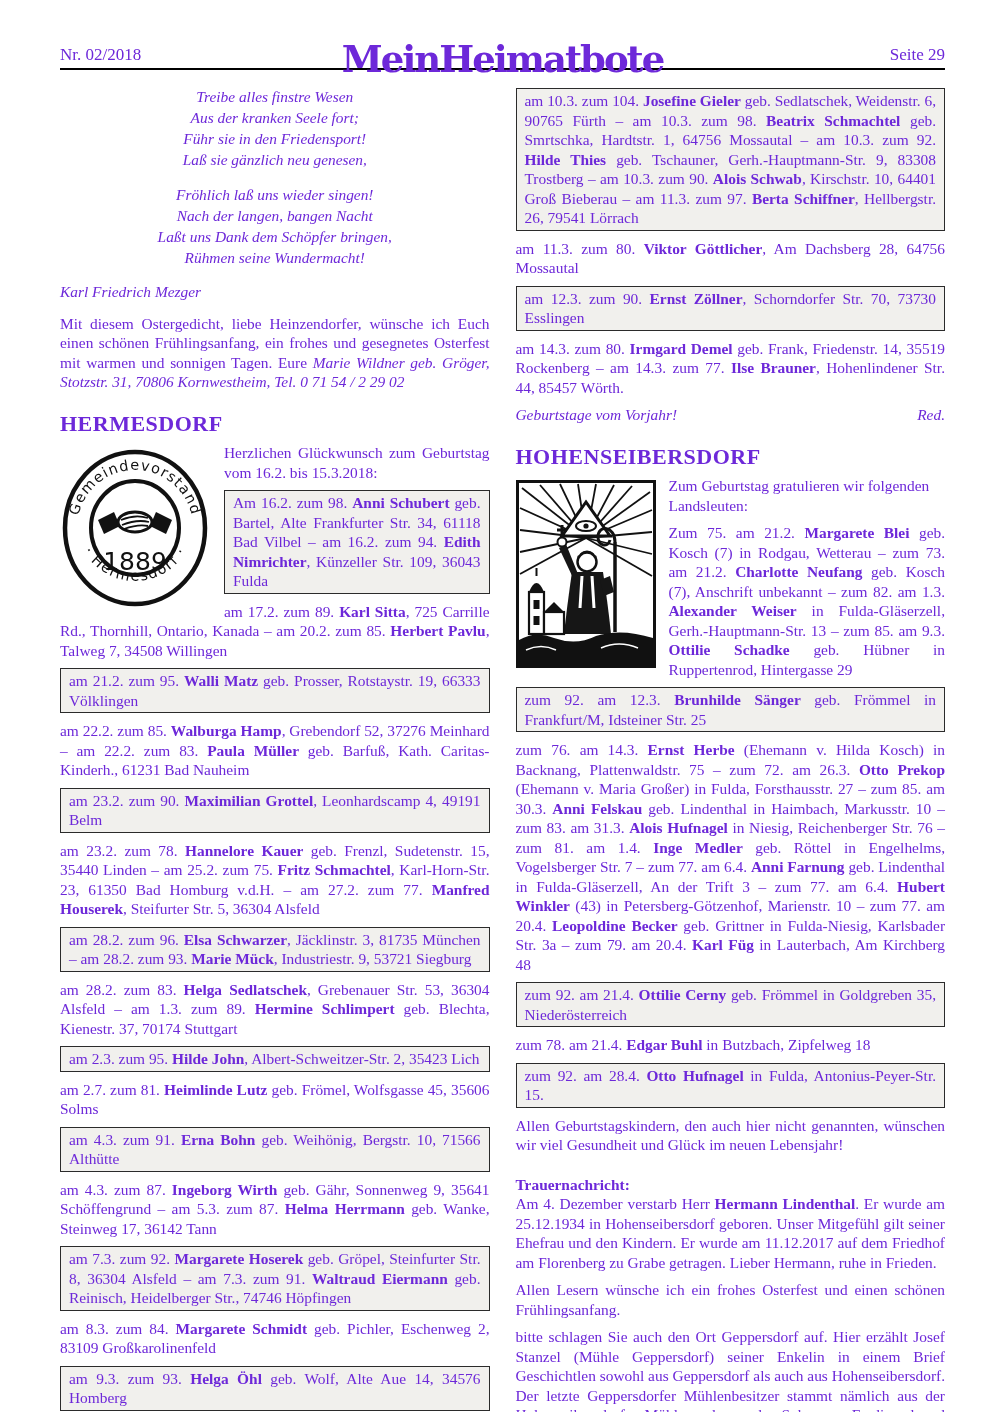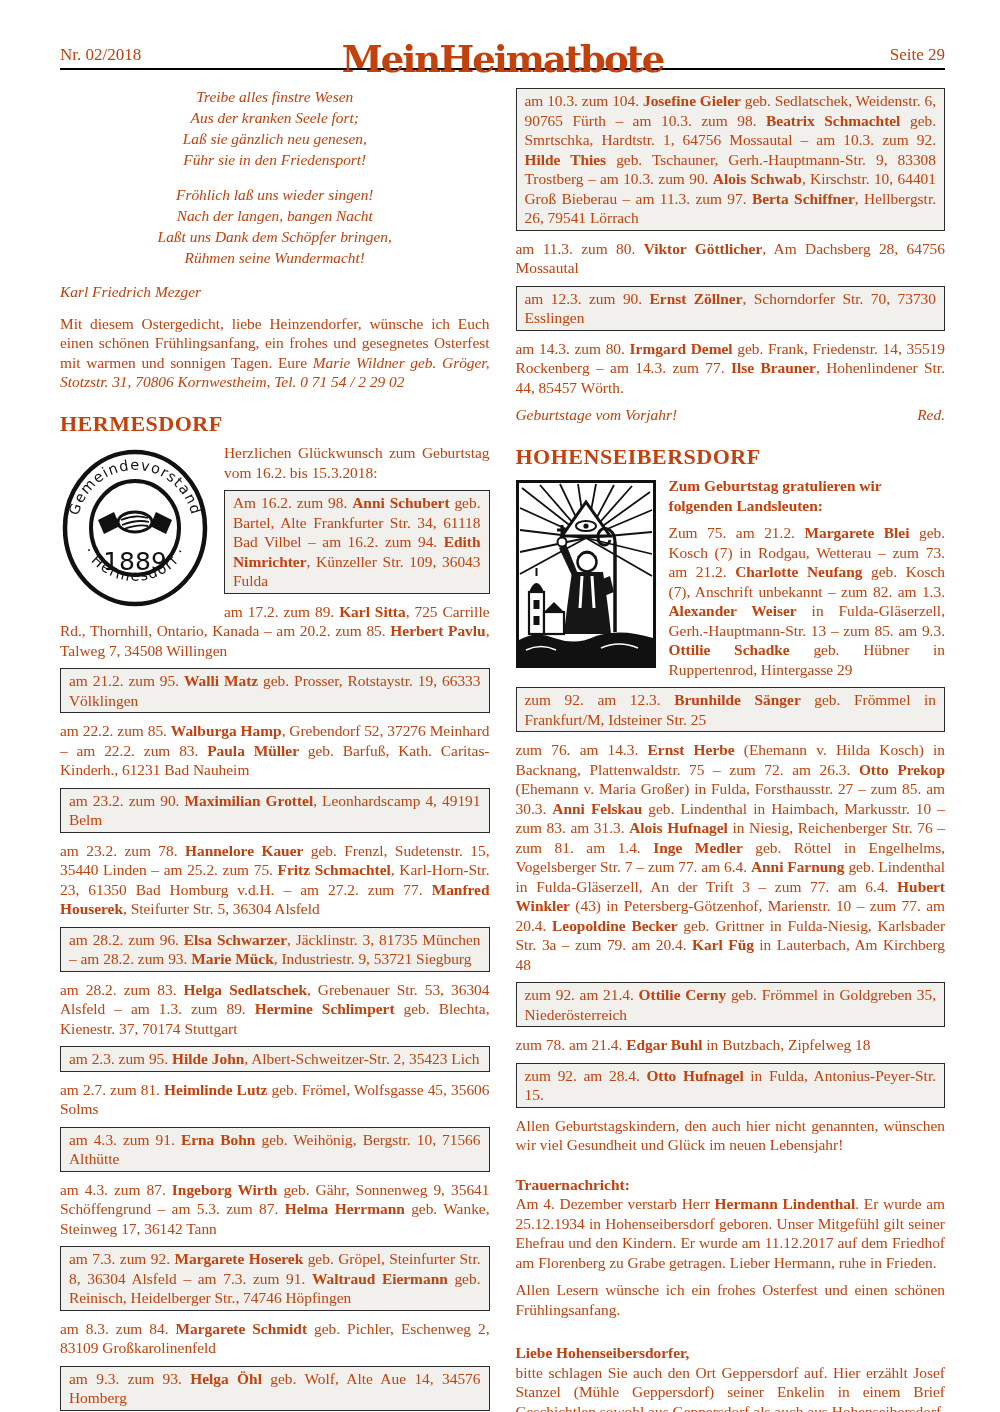--- a/index.html
+++ b/index.html
@@ -1,17 +1,17 @@
 <!DOCTYPE html>
 <html><head>
 <meta charset="utf-8">
 <style>
   html,body{margin:0;padding:0;background:#ffffff;}
   .page{position:relative;width:1000px;height:1412px;background:#fff;overflow:hidden;
-        font-family:"Liberation Serif", serif;color:#c2410c;font-size:15.4px;line-height:19.5px;}
+        font-family:"Liberation Serif", serif;color:#6d28d9;font-size:15.4px;line-height:19.5px;}
   .b{font-weight:bold;}
   .i{font-style:italic;}
   
   .header{position:absolute;top:30px;left:60px;right:55px;height:38px;
           border-bottom:2.5px solid #000;}
   .issue{position:absolute;left:0;bottom:4px;font-size:17px;}
   .pageno{position:absolute;right:0;bottom:4px;font-size:17px;}
   .masthead{position:absolute;left:50%;transform:translateX(-50%);bottom:-1px;
             font-family:"DejaVu Serif", serif;font-weight:bold;font-size:37px;
             letter-spacing:-2px;white-space:nowrap;}
@@ -31,21 +31,21 @@
   .entry{text-align:justify;margin:8px 0;}
   .entry.boxed{overflow:hidden;border:1.3px solid #2b2b2b;background:#f1f0ed;
                padding:2px 8px;}
   .greeting{text-align:justify;margin:4px 0 8px 0;}
   
   .seal{float:left;width:150px;height:162px;margin:4px 14px 6px 0;}
   .woodcut{float:left;width:140px;height:188px;margin:4px 13px 6px 0;}
   .clear{clear:both;}
   .split-line{display:flex;justify-content:space-between;margin:4px 0 0 0;}
   .sig-block{text-align:right;font-style:italic;margin:2px 4px 0 0;}
-  .bold-lead{font-weight:bold;text-align:left;}
+  .bold-lead{font-weight:normal;text-align:left;}
   .trauer-title{font-weight:bold;margin:12px 0 0 0;}
   .para{text-align:justify;margin:8px 0;}
   .letter-title{font-weight:bold;margin:24px 0 0 0;}
 </style>
 </head>
 <body>
 
 <div class="page">
 
   <div class="header">
@@ -54,22 +54,22 @@
     <div class="pageno">Seite 29</div>
   </div>
 
   <div class="content">
 
     <div class="col">
       <div class="poem">
         <div class="stanza1">
           <div>Treibe alles finstre Wesen</div>
           <div>Aus der kranken Seele fort;</div>
+          <div>Führ sie in den Friedensport!</div>
           <div>Laß sie gänzlich neu genesen,</div>
-          <div>Führ sie in den Friedensport!</div>
         </div>
         <div>
           <div>Fröhlich laß uns wieder singen!</div>
           <div>Nach der langen, bangen Nacht</div>
           <div>Laßt uns Dank dem Schöpfer bringen,</div>
           <div>Rühmen seine Wundermacht!</div>
         </div>
       </div>
       <div class="poem-author">Karl Friedrich Mezger</div>
 
@@ -202,19 +202,18 @@
             <div class="entry"><span>Allen Geburtstagskindern, den auch hier nicht genannten, wünschen wir viel Gesundheit und Glück im neuen Lebensjahr!</span></div>
           </div>
         <div class="clear"></div>
       </div>
 
       <div class="trauer-title">Trauernachricht:</div>
       <div class="para" style="margin-top:0;"><span>Am 4. Dezember verstarb Herr </span><span class="b">Hermann Lindenthal</span><span>. Er wurde am 25.12.1934 in Hohenseibersdorf geboren. Unser Mitgefühl gilt seiner Ehefrau und den Kindern. Er wurde am 11.12.2017 auf dem Friedhof am Florenberg zu Grabe getragen. Lieber Hermann, ruhe in Frieden.</span></div>
 
       <div class="para">Allen Lesern wünsche ich ein frohes Osterfest und einen schönen Frühlingsanfang.</div>
 
-      <div class="letter-title">Liebe Hohenseibersdorfer,</div>
       <div class="para" style="margin-top:0;">bitte schlagen Sie auch den Ort Geppersdorf auf. Hier erzählt Josef Stanzel (Mühle Geppersdorf) seiner Enkelin in einem Brief Geschichtlen sowohl aus Geppersdorf als auch aus Hohenseibersdorf. Der letzte Geppersdorfer Mühlenbesitzer stammt nämlich aus der Hohenseibersdorfer Mühle und war der Sohn von Ferdinand und Magdalena Stanzel.</div>
 
     </div>
 
   </div>
 </div>
 
 </body></html>

